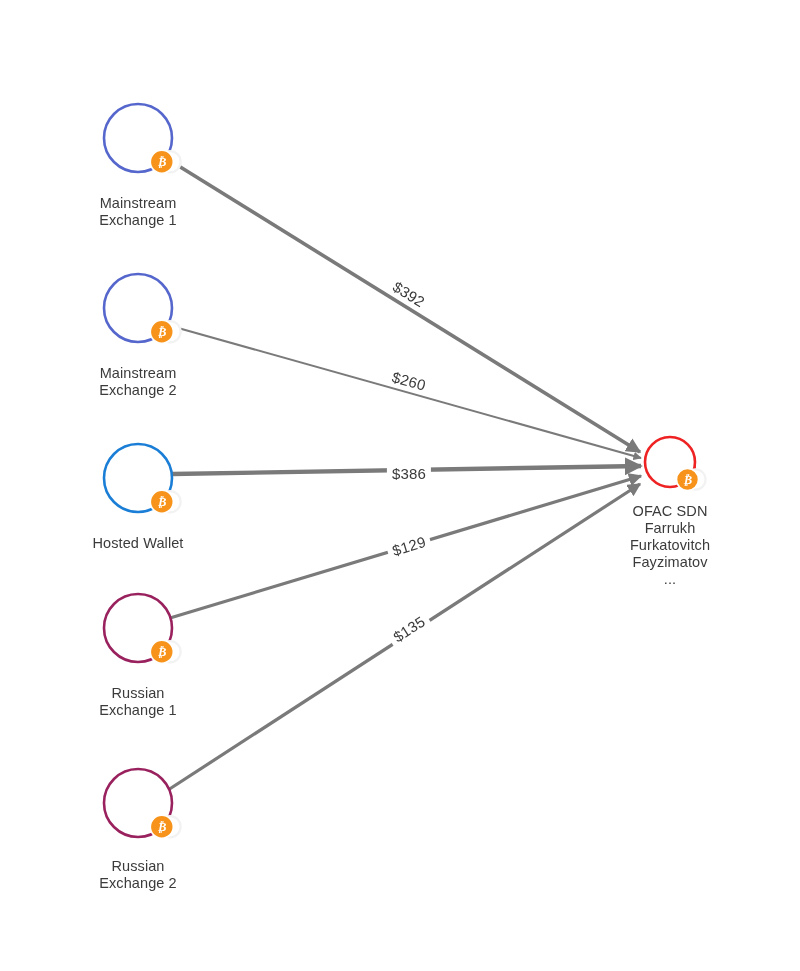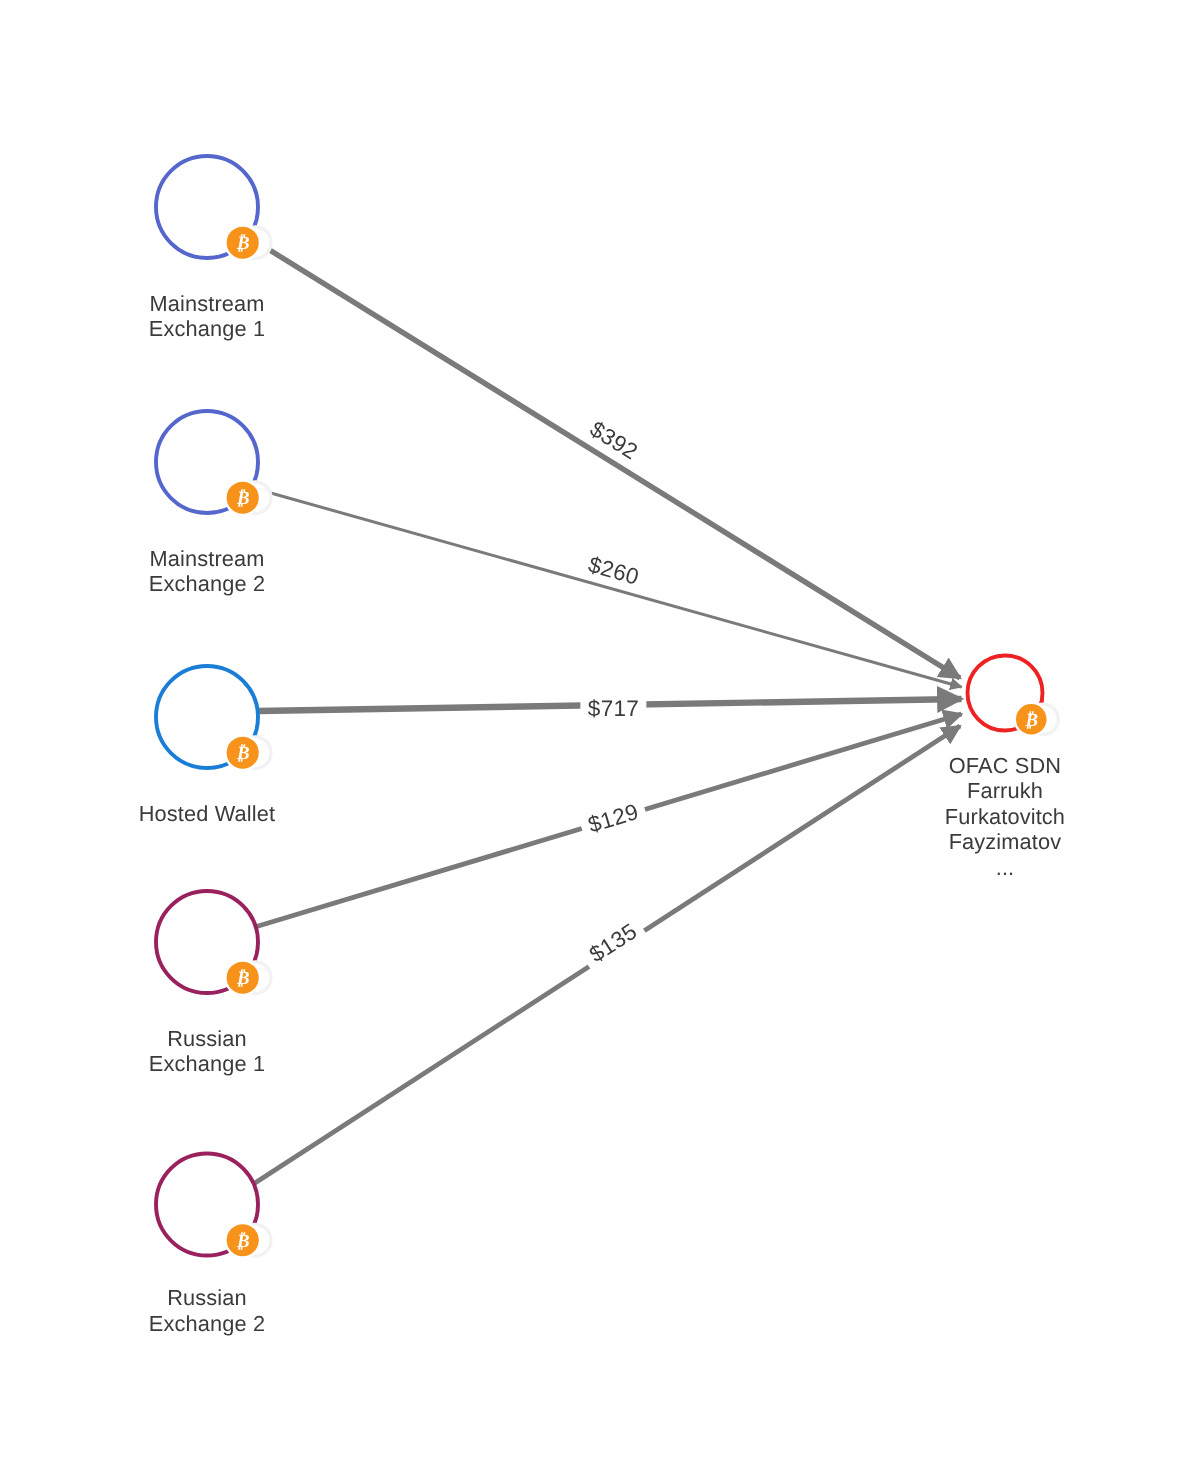--- a/index.html
+++ b/index.html
@@ -131,18 +131,18 @@
 Exchange 2</div>
       <div class="node-label" style="left: 0px; top: 503px; width: 800px; text-align: center; transform: translateX(270px);">OFAC SDN
 Farrukh
 Furkatovitch
 Fayzimatov
 ...</div>
     </div>
   <div id="edge-labels-layer">
       <div class="edge-label" style="left: 409px; top: 294px; transform: translate(-50%, -50%) rotate(31.8deg); background: rgb(255, 255, 255); padding: 1px 5px;">$392</div>
       <div class="edge-label" style="left: 409px; top: 381px; transform: translate(-50%, -50%) rotate(15.7deg); background: rgb(255, 255, 255); padding: 1px 5px;">$260</div>
-      <div class="edge-label" style="left: 409px; top: 473px; transform: translate(-50%, -50%) rotate(0deg); background: rgb(255, 255, 255); padding: 1px 5px;">$717</div>
+      <div class="edge-label" style="left: 409px; top: 473px; transform: translate(-50%, -50%) rotate(0deg); background: rgb(255, 255, 255); padding: 1px 5px;">$386</div>
       <div class="edge-label" style="left: 409px; top: 546px; transform: translate(-50%, -50%) rotate(-16.8deg); background: rgb(255, 255, 255); padding: 1px 5px;">$129</div>
       <div class="edge-label" style="left: 409px; top: 629px; transform: translate(-50%, -50%) rotate(-32.9deg); background: rgb(255, 255, 255); padding: 1px 5px;">$135</div>
     </div>
 
 </div>
 
 </body></html>

